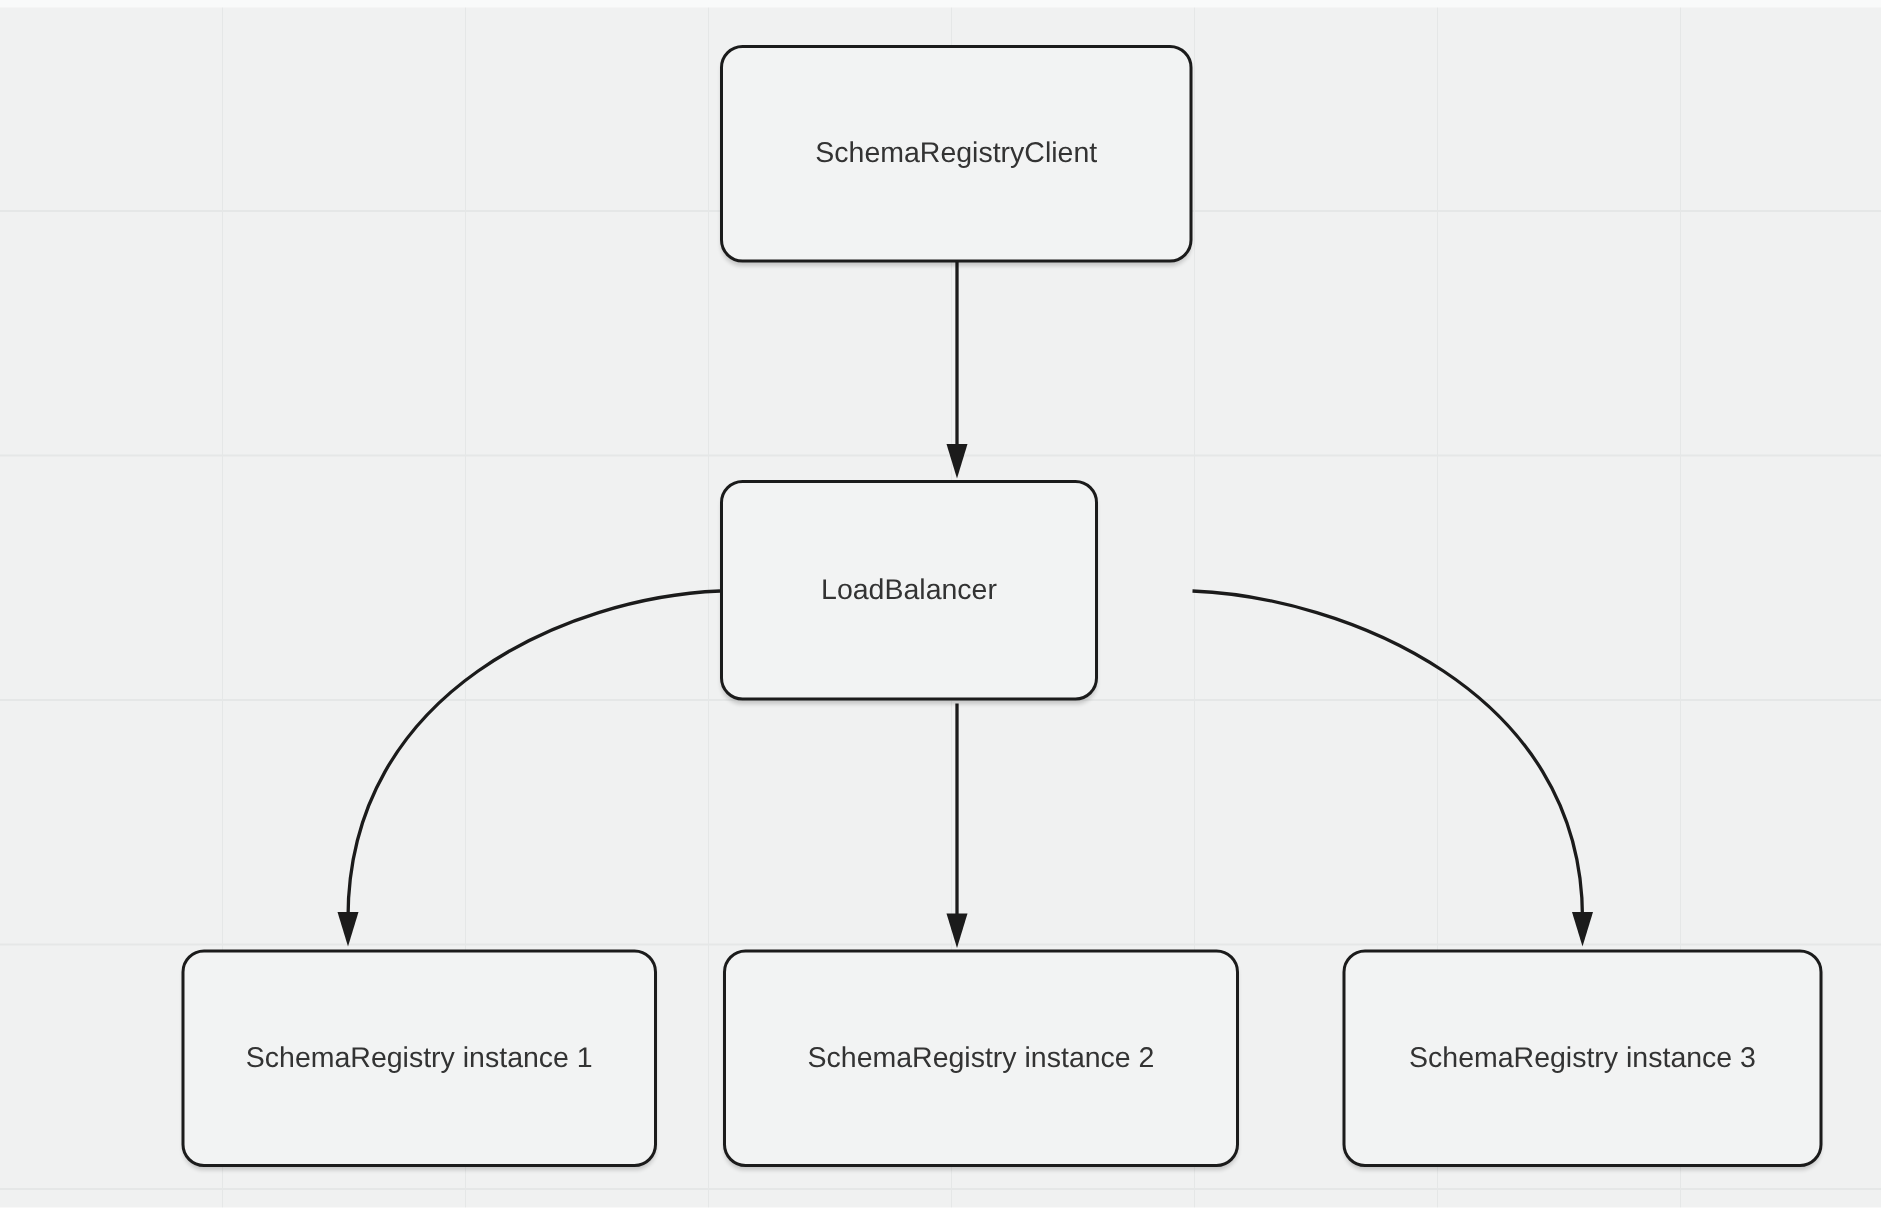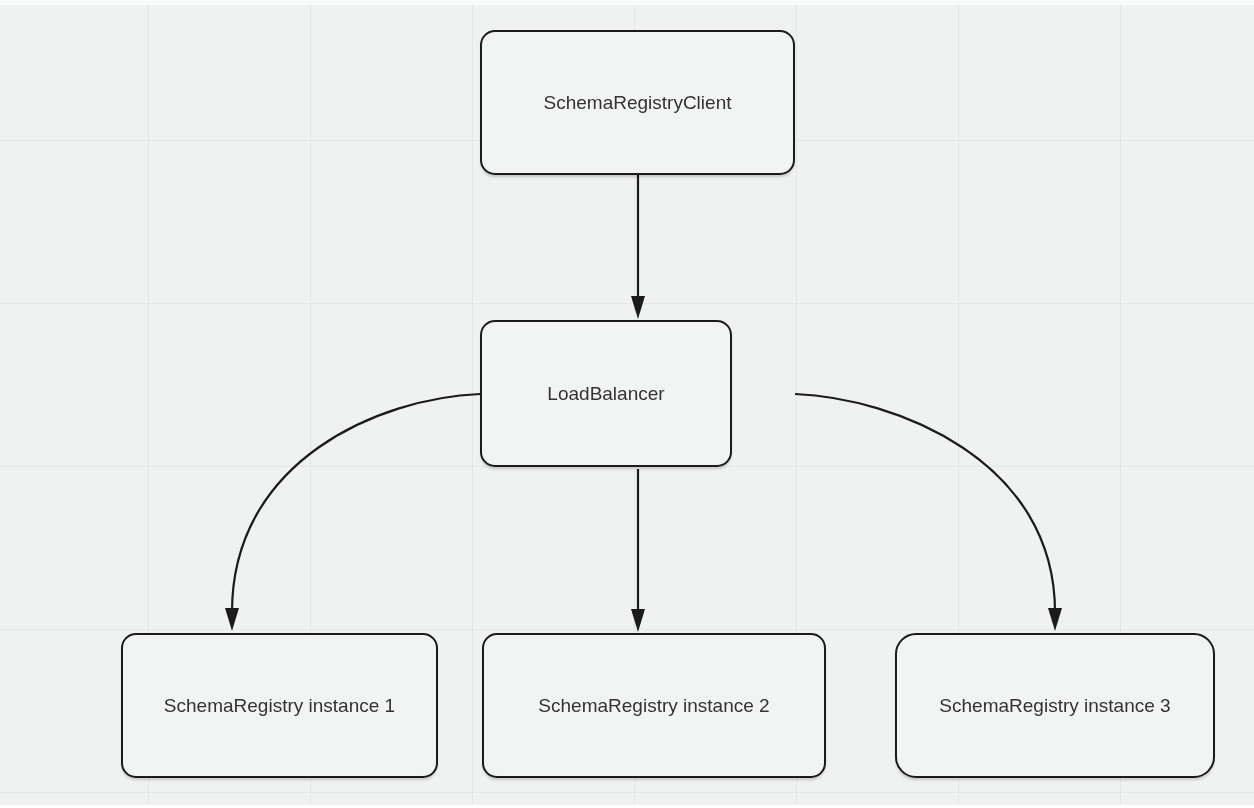--- a/index.html
+++ b/index.html
@@ -52,21 +52,21 @@
     justify-content: center;
     text-align: center;
     font-size: 19px;
     color: #333333;
     z-index: 2;
   }
   .node-client { left: 480px; top: 30px;  width: 315px; height: 145px; }
   .node-lb     { left: 480px; top: 320px; width: 252px; height: 147px; }
   .node-i1     { left: 73px;  top: 633px; width: 317px; height: 145px; margin-left: 48px; }
   .node-i2     { left: 482px; top: 633px; width: 344px; height: 145px; }
-  .node-i3     { left: 895px; top: 633px; width: 320px; height: 145px; border-radius: 21px; }
+  .node-i3     { left: 895px; top: 633px; width: 320px; height: 145px; }
 </style>
 </head>
 <body>
 
 <div class="canvas">
 
   <div class="edge-top-strip"></div>
   <div class="edge-bottom-strip"></div>
 
   <svg class="edges" width="1254" height="808" viewBox="0 0 1254 808">

